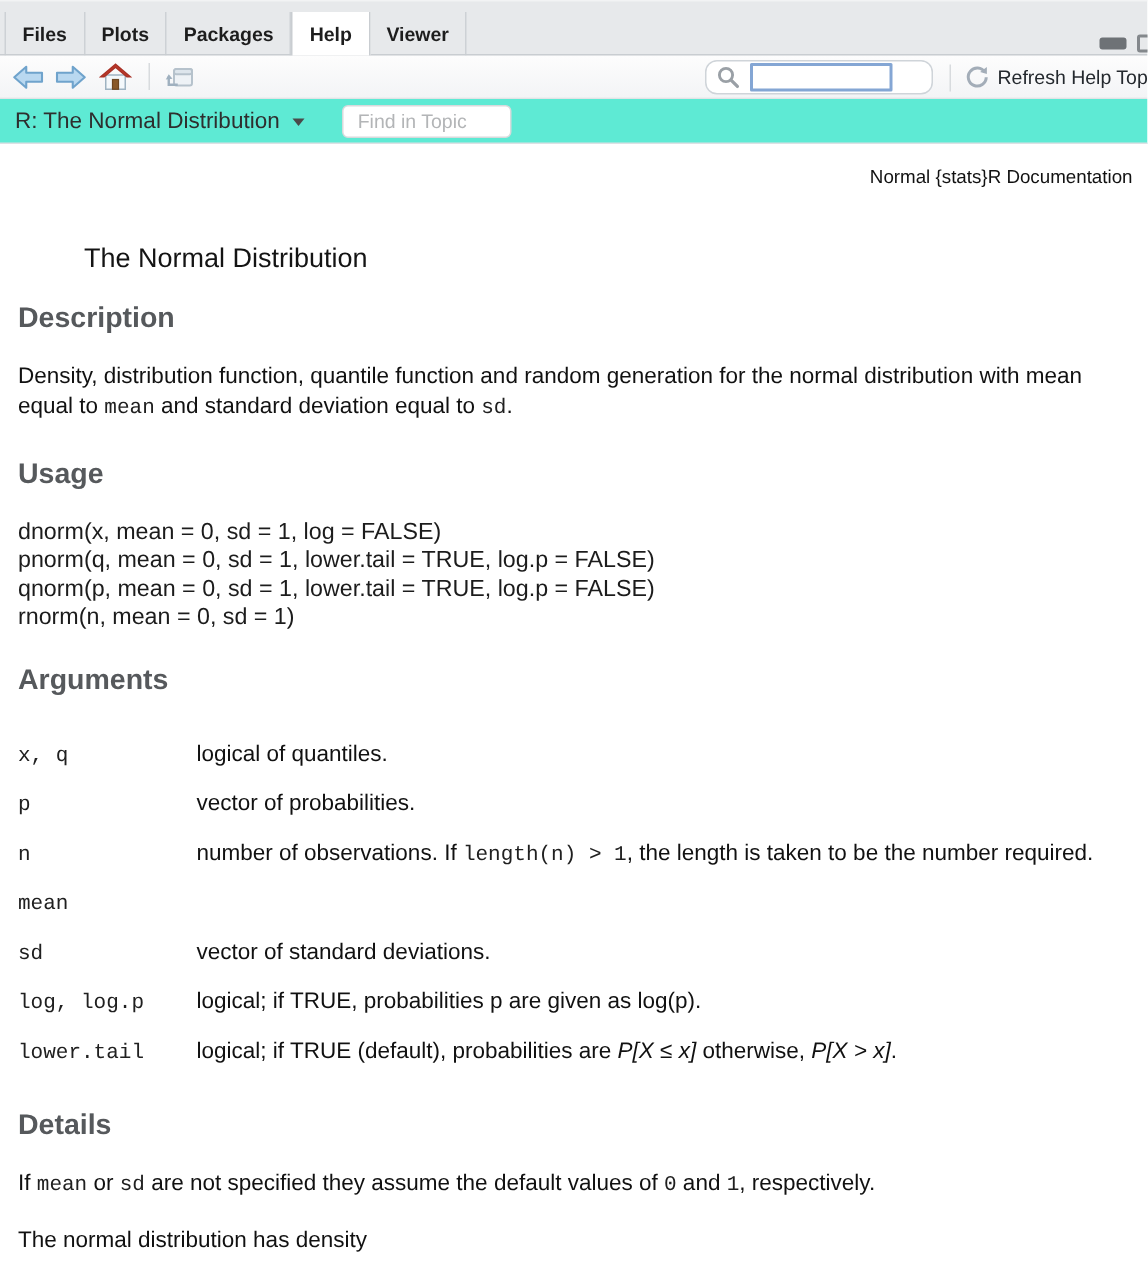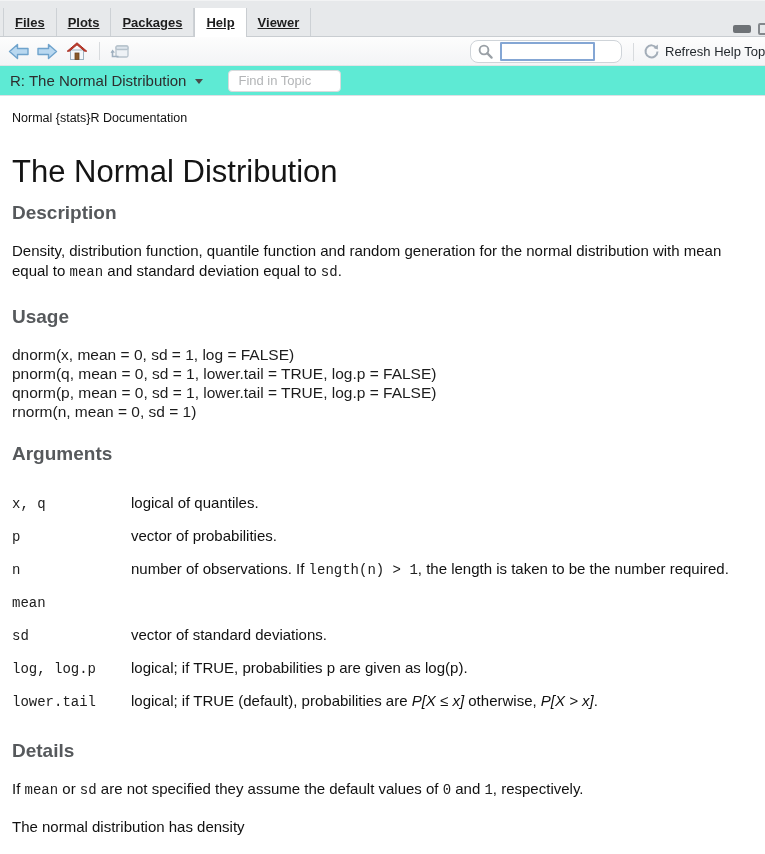--- a/index.html
+++ b/index.html
@@ -7,21 +7,21 @@
     font-family:"Liberation Sans", sans-serif; }
   .pane { width:765px; height:854px; position:relative; background:#fff; }
 
   
   .tabbar { height:37px; background:#e7e9eb; border-top:1px solid #f2f3f4;
     display:flex; align-items:flex-end; padding-left:3px; position:relative; }
   .tabbar::after { content:""; position:absolute; left:0; right:0; bottom:0;
     height:1px; background:#c9cdd1; z-index:1; }
   .tab { height:29px; display:flex; align-items:center; padding:0 11px;
     font-size:13px; font-weight:bold; color:#1d1d1d; border-right:1px solid #cdd1d5;
-    cursor:default; position:relative;text-decoration:underline; }
+    cursor:default; position:relative; }
   .tab:first-child { border-left:1px solid #cdd1d5; }
   .tab.active { background:#fff; z-index:2; border-left:1px solid #c9cdd1;
     border-right:1px solid #c9cdd1; }
   .win-controls { position:absolute; left:733px; top:22px; display:flex;
     align-items:center; gap:7px; z-index:3; }
   .min-btn { width:18px; height:8px; background:#6e7276; border-radius:2px; }
   .max-btn { width:14px; height:12px; border:2px solid #84888c; border-radius:2px;
     background:#e7e9eb; }
 
   
@@ -48,24 +48,24 @@
   .caret { width:0; height:0; border-left:4px solid transparent;
     border-right:4px solid transparent; border-top:5px solid #4a4a4a;
     margin-left:9px; margin-top:2px; }
   .find-input { margin-left:25px; width:113px; height:22px; border:1px solid #d8dadc;
     border-radius:4px; background:#fff; font-size:13px; padding:0 9px; outline:none;
     font-family:Liberation Sans, sans-serif; color:#333; }
   .find-input::placeholder { color:#b3b5b7; }
 
   
   .content { padding:14px 10px 0 12px; background:#fff; }
-  .meta-row { display:flex; justify-content:flex-start; font-size:12.5px;
+  .meta-row { display:flex; justify-content:flex-end; font-size:12.5px;
     line-height:16px; color:#111; }
-  h1.doc-title { margin-top:30px; font-size:31px; line-height:32px; font-weight:400;
-    color:#141414; }
+  h1.doc-title { margin-top:30px; font-size:18px; line-height:32px; font-weight:400;
+    color:#141414;margin-left:44px; }
   h2.sec { font-size:19px; line-height:22px; font-weight:bold; color:#56595c; }
   .h2-desc { margin-top:14px; }
   .h2-usage { margin-top:24px; }
   .h2-args { margin-top:22px; }
   .h2-details { margin-top:28px; }
   p.body { margin-top:17px; font-size:15px; line-height:20px; color:#111; }
   code.inl { font-family:"Liberation Mono", monospace; font-size:14px; color:#202020; }
   pre.usage { margin-top:17px; font-family:Liberation Sans, sans-serif;
     font-size:15.5px; line-height:19px; color:#1c1c1c; }
   .args-table { margin-top:28px; }

